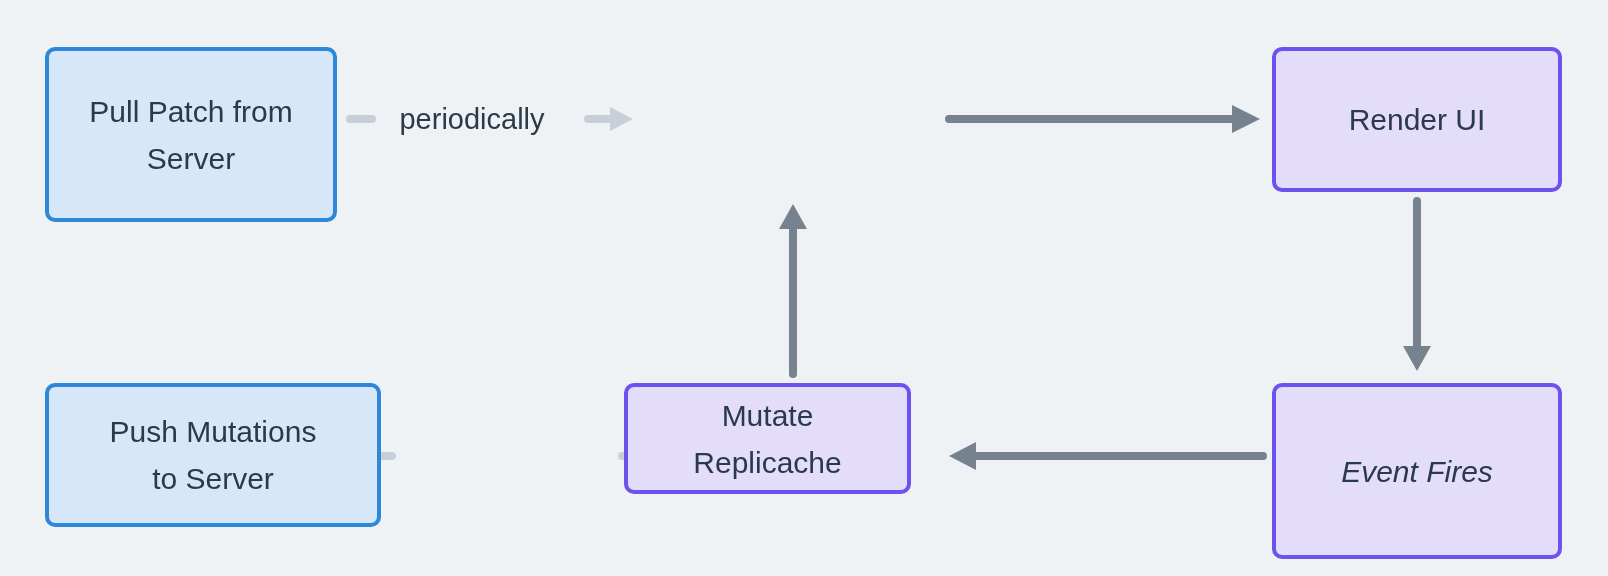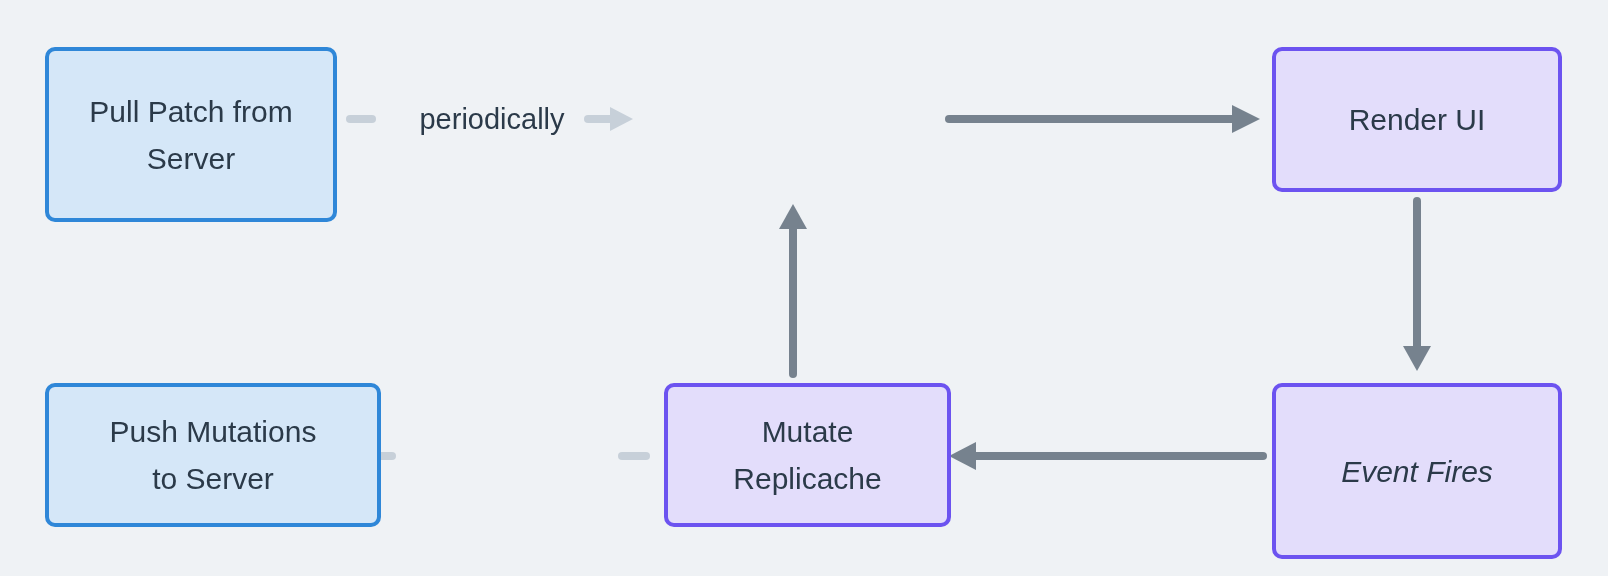--- a/index.html
+++ b/index.html
@@ -50,31 +50,31 @@
     border-color:var(--blue-border);
   }
   .node.purple{
     background:var(--purple-fill);
     border-color:var(--purple-border);
   }
   .node-pull          {left:45px;  top:47px;  width:292px; height:175px;}
   .node-subscription  {left:648px; top:47px;  width:289px; height:145px;}
   .node-render        {left:1272px;top:47px;  width:290px; height:145px;}
   .node-push          {left:45px;  top:383px; width:336px; height:144px;}
-  .node-mutate        {left:664px; top:383px; width:287px; height:144px;}
+  .node-mutate        {left:624px; top:383px; width:287px; height:111px;}
   .node-event         {left:1272px;top:383px; width:290px; height:176px;font-style:italic;}
   .edge-label{
     position:absolute;
     transform:translate(-50%,-50%);
     font-size:29px;
     font-weight:500;
     color:var(--node-text);
     white-space:nowrap;
   }
-  .label-periodically{left:492px; top:119px;}
+  .label-periodically{left:472px; top:119px;}
   .label-background  {left:500px; top:456px;}
 </style>
 </head>
 <body>
 
 <div class="canvas">
 
   <svg class="edges" viewBox="0 0 1608 576" xmlns="http://www.w3.org/2000/svg">
 
     <g stroke="#C7D0D9" fill="#C7D0D9">

